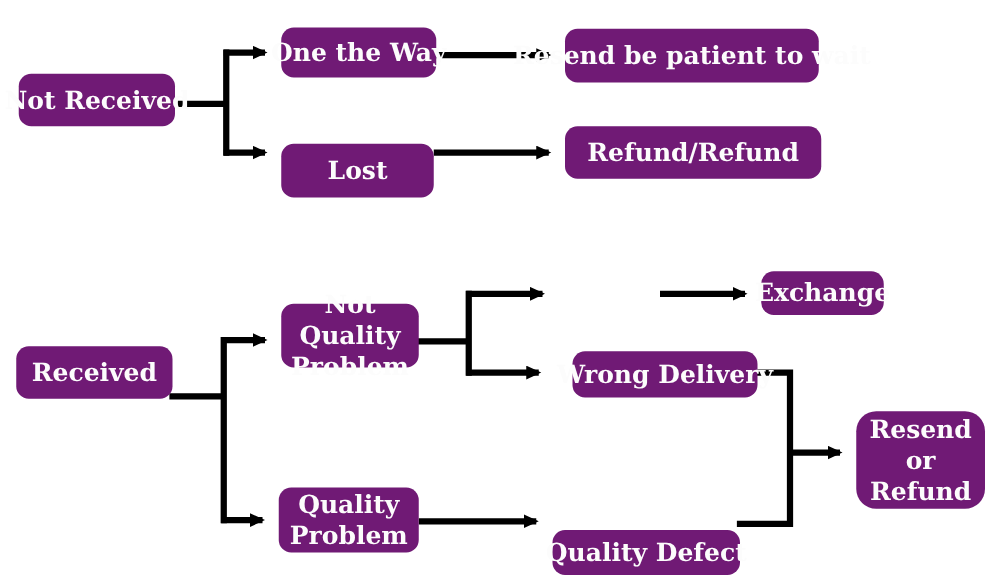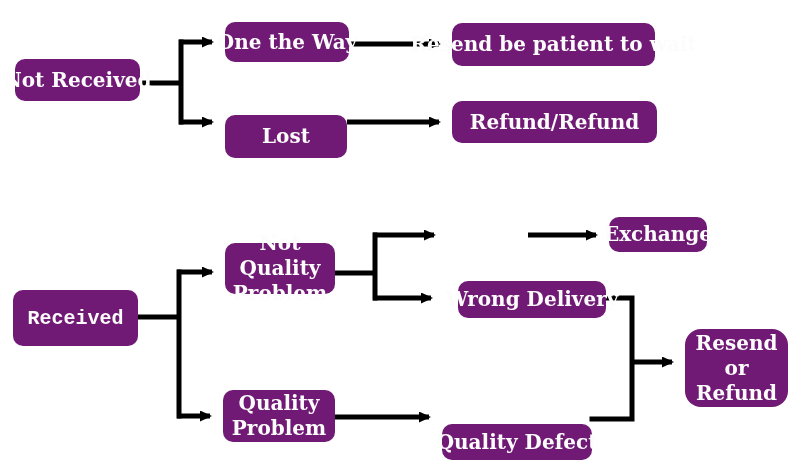--- a/index.html
+++ b/index.html
@@ -49,21 +49,21 @@
     white-space: normal;
     padding: 0 9px;
   }
   
   .n-not-received     { left: 15px;  top: 59px;  width: 125px; height: 42px; }
   .n-one-the-way      { left: 225px; top: 22px;  width: 124px; height: 40px; }
   .n-please-patient   { left: 452px; top: 23px;  width: 203px; height: 43px; }
   .n-lost             { left: 225px; top: 99px;  width: 122px; height: 43px; margin-top: 16px; }
   .n-resend-refund    { left: 452px; top: 101px; width: 205px; height: 42px; }
   
-  .n-received         { left: 13px;  top: 290px; width: 125px; height: 56px; font-family: Liberation Mono, monospace; }
+  .n-received         { left: 13px;  top: 277px; width: 125px; height: 42px; }
   .n-not-quality      { left: 225px; top: 243px; width: 110px; height: 51px; }
   .n-quality-problem  { left: 223px; top: 390px; width: 112px; height: 52px; }
   .n-not-fit          { left: 447px; top: 217px; width: 81px;  height: 36px; }
   .n-exchange         { left: 609px; top: 217px; width: 98px;  height: 35px; }
   .n-wrong-delivery   { left: 458px; top: 281px; width: 148px; height: 37px; }
   .n-quality-defect   { left: 442px; top: 401px; width: 150px; height: 36px; margin-top: 23px; }
   .n-resend-or-refund { left: 685px; top: 329px; width: 103px; height: 78px; border-radius: 16px; }
 </style>
 </head>
 <body>

